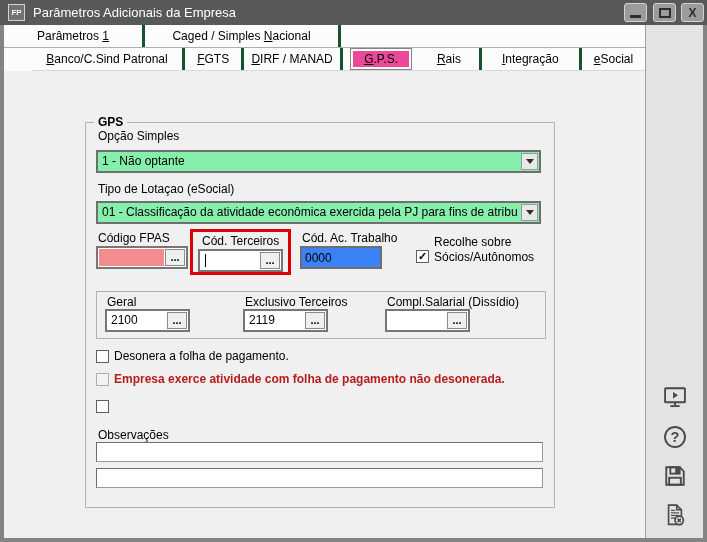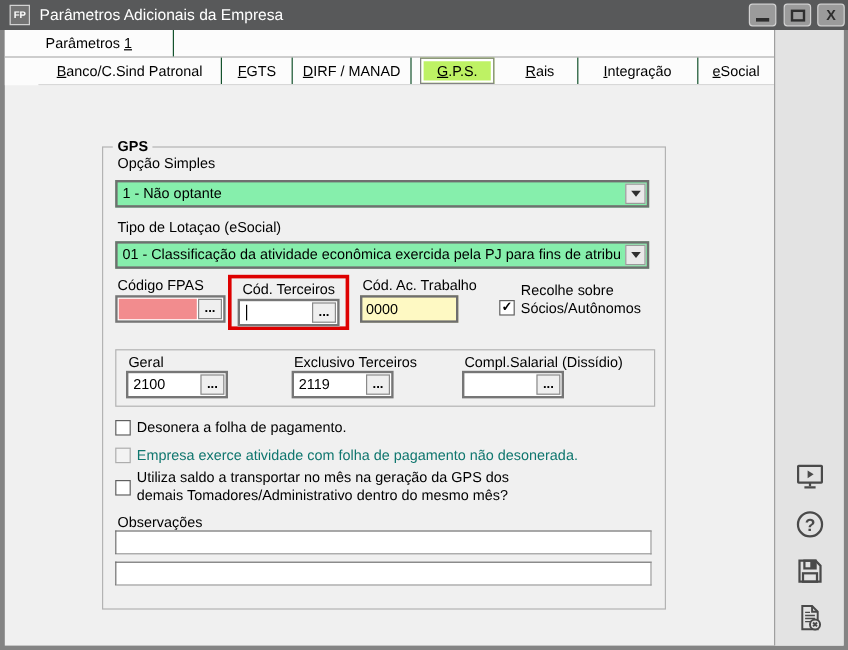--- a/index.html
+++ b/index.html
@@ -21,56 +21,56 @@
 
   
   .body { position:absolute; top:25px; left:4px; right:4px; bottom:4px; background:#f0f0f0; }
 
   
   .tabstrip { position:absolute; top:0; left:0; width:641px; height:46px; background:#fcfcfc; }
   .tabrow { display:flex; height:23px; align-items:stretch; }
   .tabrow1 { border-bottom:1px solid #aeaeae; }
   .tabrow2 { border-bottom:1px solid #d8d8d8;margin-left:28px; }
   .tabcell { display:flex; align-items:center; justify-content:center; font-size:12px; color:#000; cursor:default; }
-  .sep { border-right:1px solid #14532d;text-align:right; }
+  .sep { border-right:3px solid #14532d;text-align:right; }
   .hot { text-decoration:underline; }
-  .selected-tab { border:1px solid #838383; background:#bef264; box-shadow: inset 0 0 0 2px #ffffff;
+  .selected-tab { border:1px solid #838383; background:#ec4899; box-shadow: inset 0 0 0 2px #ffffff;
                   padding:3px 13px; font-size:12px; }
 
   
   .right-panel { position:absolute; top:0; left:641px; right:0; bottom:0; background:#e3e3e3; border-left:1px solid #9f9f9f; }
   .side-btn { position:absolute; left:15px; width:28px; height:28px; display:flex; align-items:center; justify-content:center; cursor:pointer; }
 
   
   .groupbox { position:absolute; border:1px solid #b3b3b3; }
   .gb-label { position:absolute; top:-8px; left:8px; background:#f0f0f0; padding:0 4px;
               font-weight:bold; font-size:12px; white-space:nowrap; }
 
   .lbl { position:absolute; font-size:12px; white-space:nowrap; }
-  .lbl-disabled { color:#0f766e; }
+  .lbl-disabled { color:#b91c1c;font-weight:bold; }
 
   
   .combo { position:absolute; height:23px; background:#86efac; border:2px solid #6f6f6f; }
   .combo .txt { position:absolute; left:4px; top:2px; right:21px; font-size:12px; white-space:nowrap; overflow:hidden; }
   .combo .drop { position:absolute; right:1px; top:1px; bottom:1px; width:17px; background:#e9e9e9;
                  border:1px solid #9a9a9a; display:flex; align-items:center; justify-content:center; }
   .arrow-down { width:0; height:0; border-left:4px solid transparent; border-right:4px solid transparent; border-top:5px solid #2f2f2f; }
 
   
   .lookup { position:absolute; height:23px; background:#fff; border:2px solid #767676; }
   .lookup .fill { position:absolute; left:1px; top:1px; bottom:1px; right:22px; }
   .lookup .valtxt { position:absolute; left:4px; top:2px; right:24px; font-size:12px; overflow:hidden; white-space:nowrap; }
   .dots { position:absolute; right:1px; top:1px; bottom:1px; width:20px; background:#efefef;
           border:1px solid #8a8a8a; font-weight:bold; font-size:11px; line-height:8px;
           display:flex; align-items:flex-start; justify-content:center; padding-top:3px; cursor:pointer; }
   .pink-fill { background:#f28c8e; }
   .caret { position:absolute; left:5px; top:3px; width:1px; height:13px; background:#000; }
 
   
-  .edit { position:absolute; background:#fef9c3; border:2px solid #6e6e6e; font-size:12px; padding:0 3px; }
+  .edit { position:absolute; background:#3b82f6; border:2px solid #6e6e6e; font-size:12px; padding:0 3px; }
   .edit-thin { position:absolute; background:#fff; border:1px solid #9a9a9a; border-top-color:#6f6f6f; border-left-color:#6f6f6f; font-size:12px; padding:0 3px; }
 
   
   .cb { position:absolute; width:13px; height:13px; background:#fff; border:1px solid #5f5f5f; }
   .cb-disabled { border-color:#adadad; background:#f3f3f3; }
   .tick { display:block; font-size:11px; font-weight:bold; line-height:11px; margin:0 0 0 1px; color:#000; }
   .cb-label { position:absolute; font-size:12px; line-height:15px; }
 
   
   .red-box { position:absolute; border:3px solid #de0000; }
@@ -93,20 +93,23 @@
         <div class="glyph-close">X</div>
       </div>
   </div>
 
   <div class="body">
 
     <div class="tabstrip">
       <div class="tabrow tabrow1">
         <div class="tabcell sep" style="width:141px">
           <span><span>Parâmetros </span><span class="hot">1</span><span></span></span>
+        </div>
+        <div class="tabcell sep" style="width:196px">
+          <span><span>Caged / Simples </span><span class="hot">N</span><span>acional</span></span>
         </div>
       </div>
       <div class="tabrow tabrow2">
         <div class="tabcell sep" style="width:160px">
           <span><span class="hot">B</span><span>anco/C.Sind Patronal</span></span>
         </div>
         <div class="tabcell sep" style="width:62px">
           <span><span class="hot">F</span><span>GTS</span></span>
         </div>
         <div class="tabcell sep" style="width:103px">
@@ -226,21 +229,20 @@
         </div>
       </div>
 
       <div class="cb" style="left:10px; top:227px;"></div>
       <div class="cb-label" style="left:28px; top:226px;">Desonera a folha de pagamento.</div>
 
       <div class="cb cb-disabled" style="left:10px; top:250px;"></div>
       <div class="cb-label lbl-disabled" style="left:28px; top:249px;">Empresa exerce atividade com folha de pagamento não desonerada.</div>
 
       <div class="cb" style="left:10px; top:277px;"></div>
-      <div class="cb-label" style="left:28px; top:268px; width:352px;">Utiliza saldo a transportar no mês na geração da GPS dos demais Tomadores/Administrativo dentro do mesmo mês?</div>
 
       <div class="lbl" style="left:12px; top:305px;">Observações</div>
       <input class="edit-thin" style="left: 10px; top: 319px; width: 447px; height: 20px;" value="">
       <input class="edit-thin" style="left: 10px; top: 345px; width: 447px; height: 20px;" value="">
     </div>
 
   </div>
 </div>
 
 </body></html>

